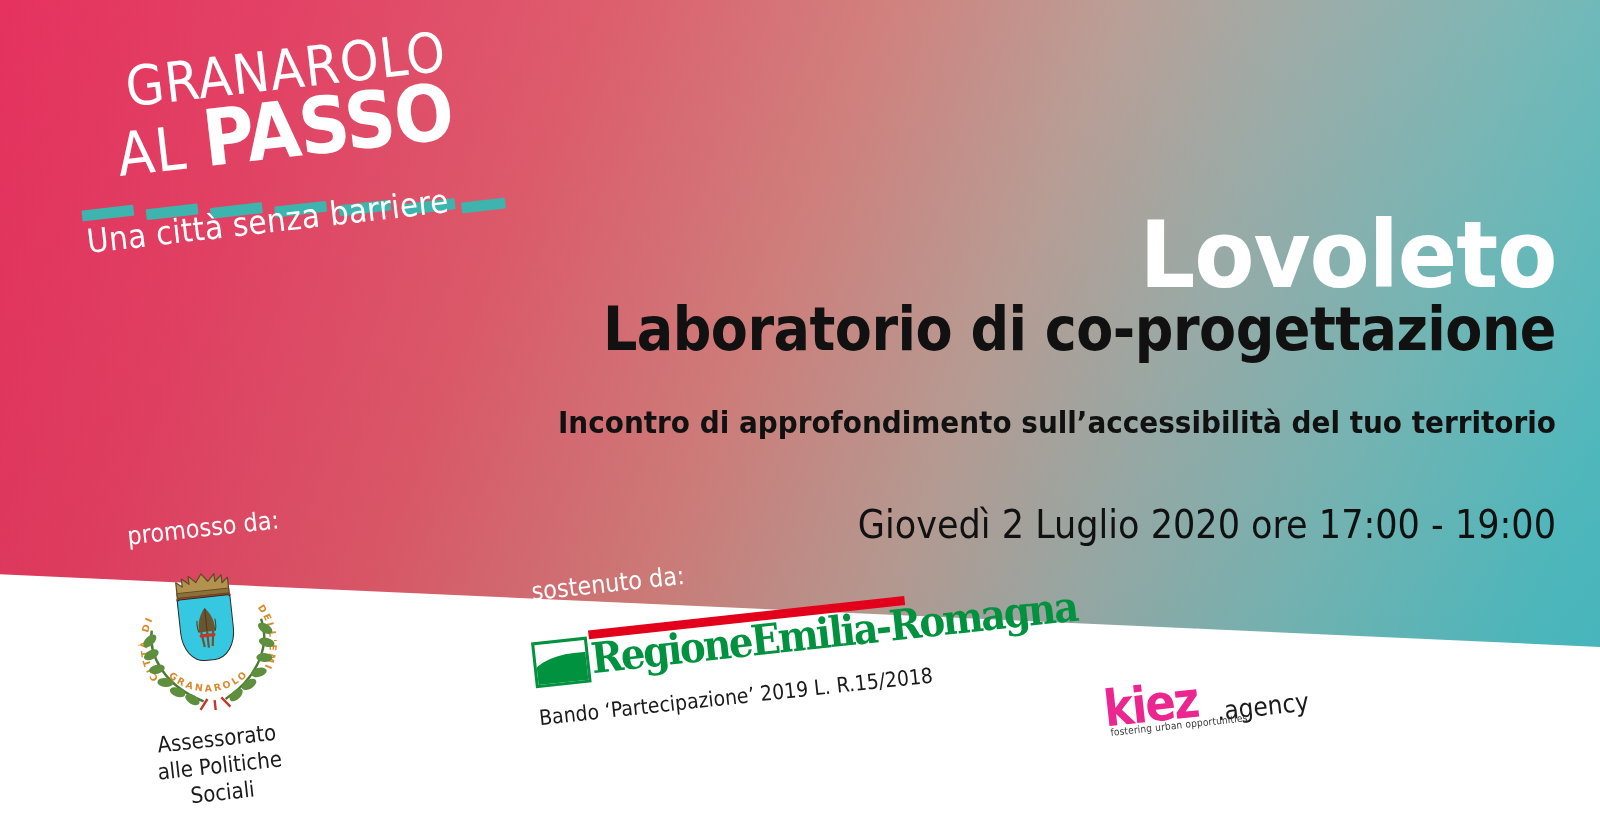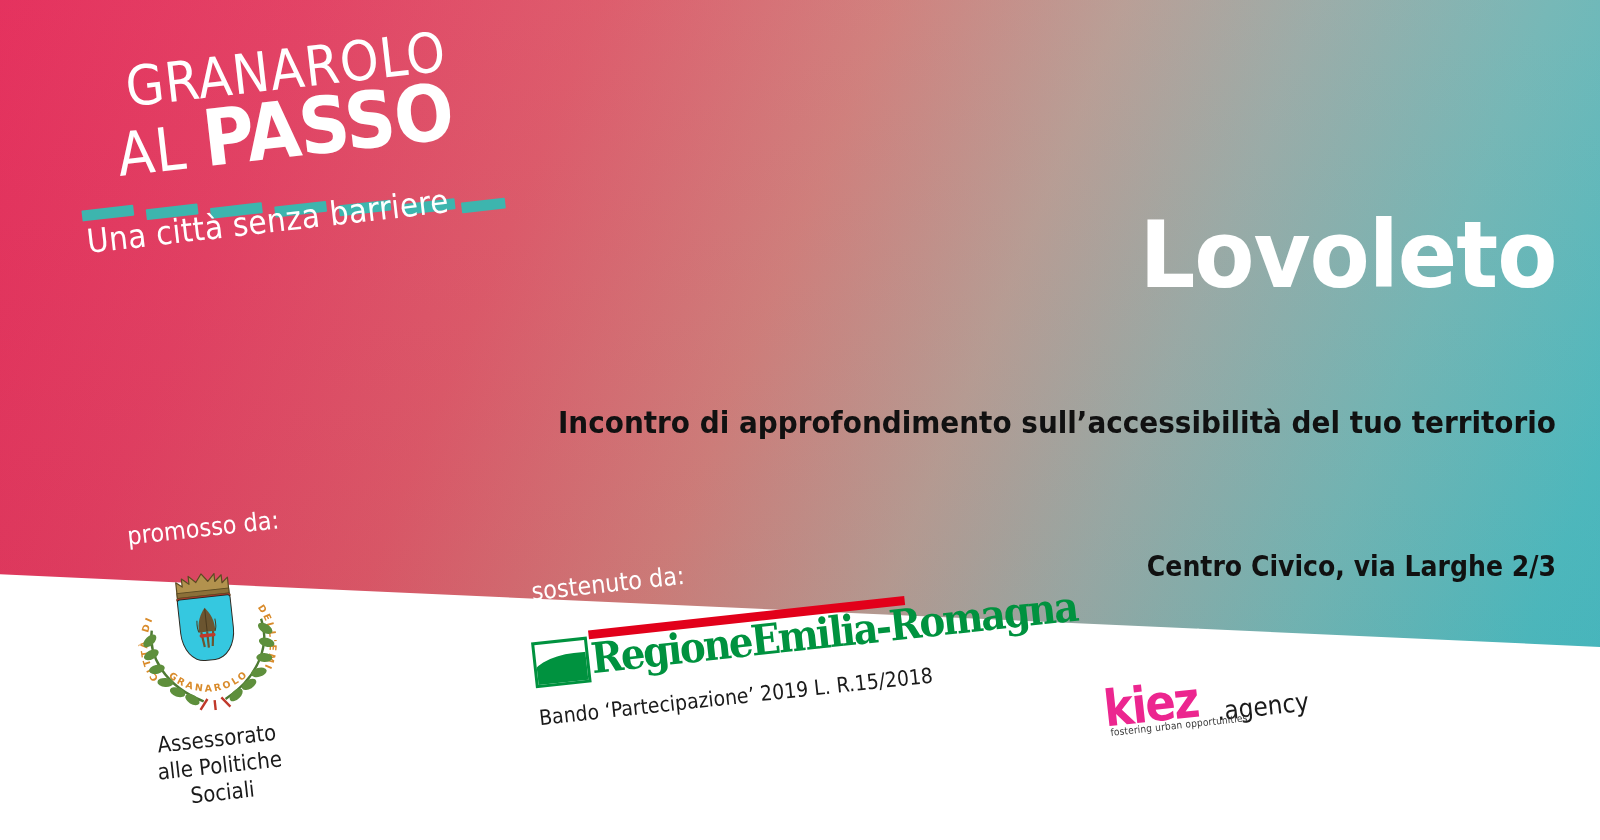--- a/index.html
+++ b/index.html
@@ -205,22 +205,23 @@
       <span style="left:132px;top:18px;"></span>
       <span style="left:196px;top:24px;"></span>
       <span style="left:260px;top:30px;"></span>
       <span style="left:324px;top:36px;"></span>
       <span style="left:382px;top:41px;width:44px;"></span>
     </div>
     <div class="brand-tag">Una città senza barriere</div>
   </div>
 
   <div class="lovoleto">Lovoleto</div>
+  <div class="h-main">Laboratorio di co-progettazione</div>
   <div class="h-sub">Incontro di approfondimento sull’accessibilità del tuo territorio</div>
-  <div class="where">Centro Civico, via Larghe 2/3</div>
+  <div class="when">Giovedì 2 Luglio 2020 ore 17:00 - 19:00</div>
 
   <div class="credit c1">
     <span class="credit-label">promosso da:</span>
 
     <div class="crest">
       <svg class="crest-ring-text" viewBox="0 0 150 150">
         <defs>
           <path id="arcL" d="M 24,108 A 58,58 0 0 1 24,42" fill="none"></path>
           <path id="arcB" d="M 26,96 A 58,58 0 0 0 124,96" fill="none"></path>
           <path id="arcR" d="M 126,42 A 58,58 0 0 1 126,108" fill="none"></path>

